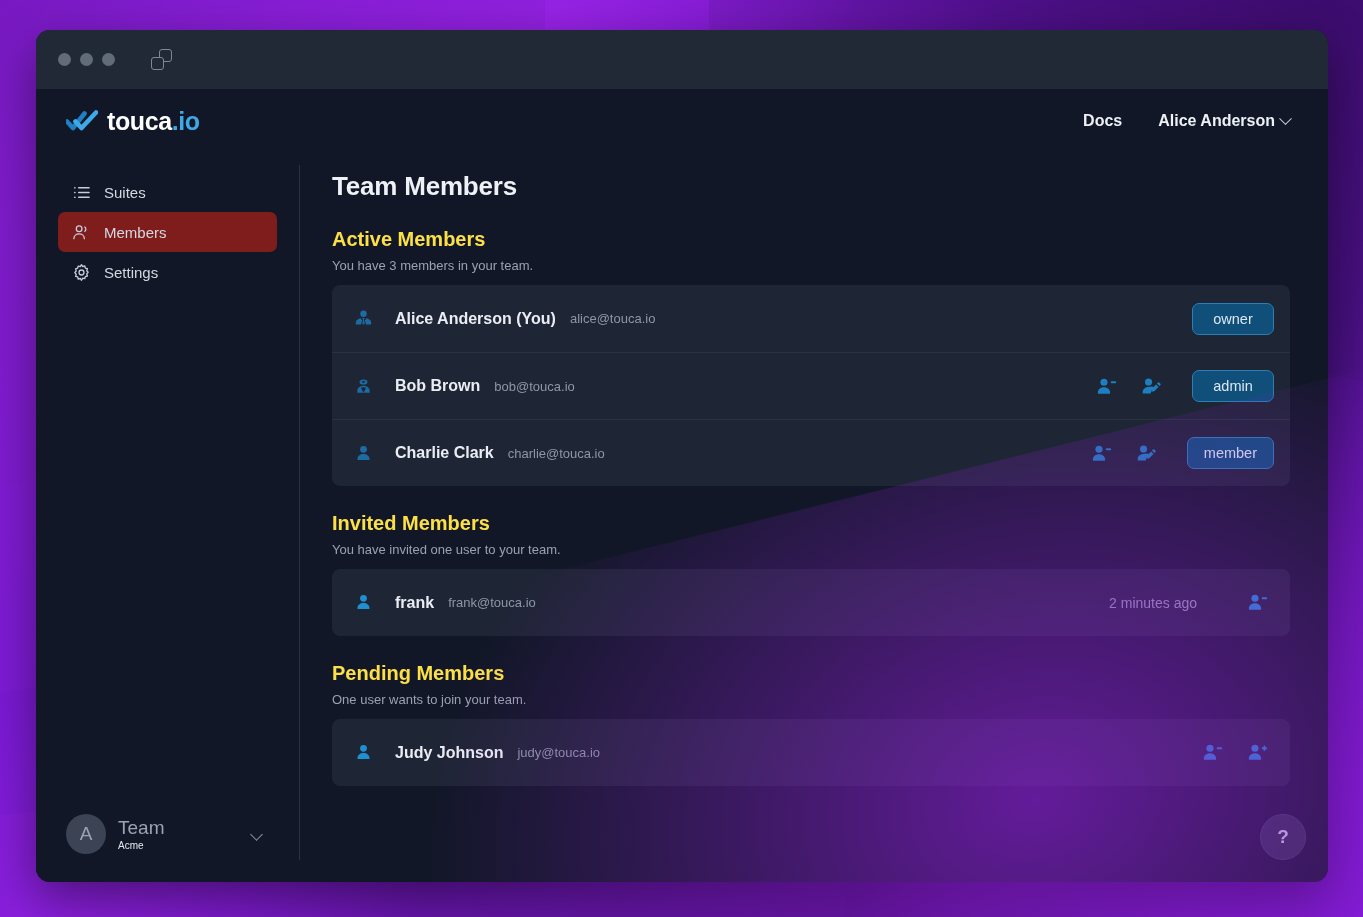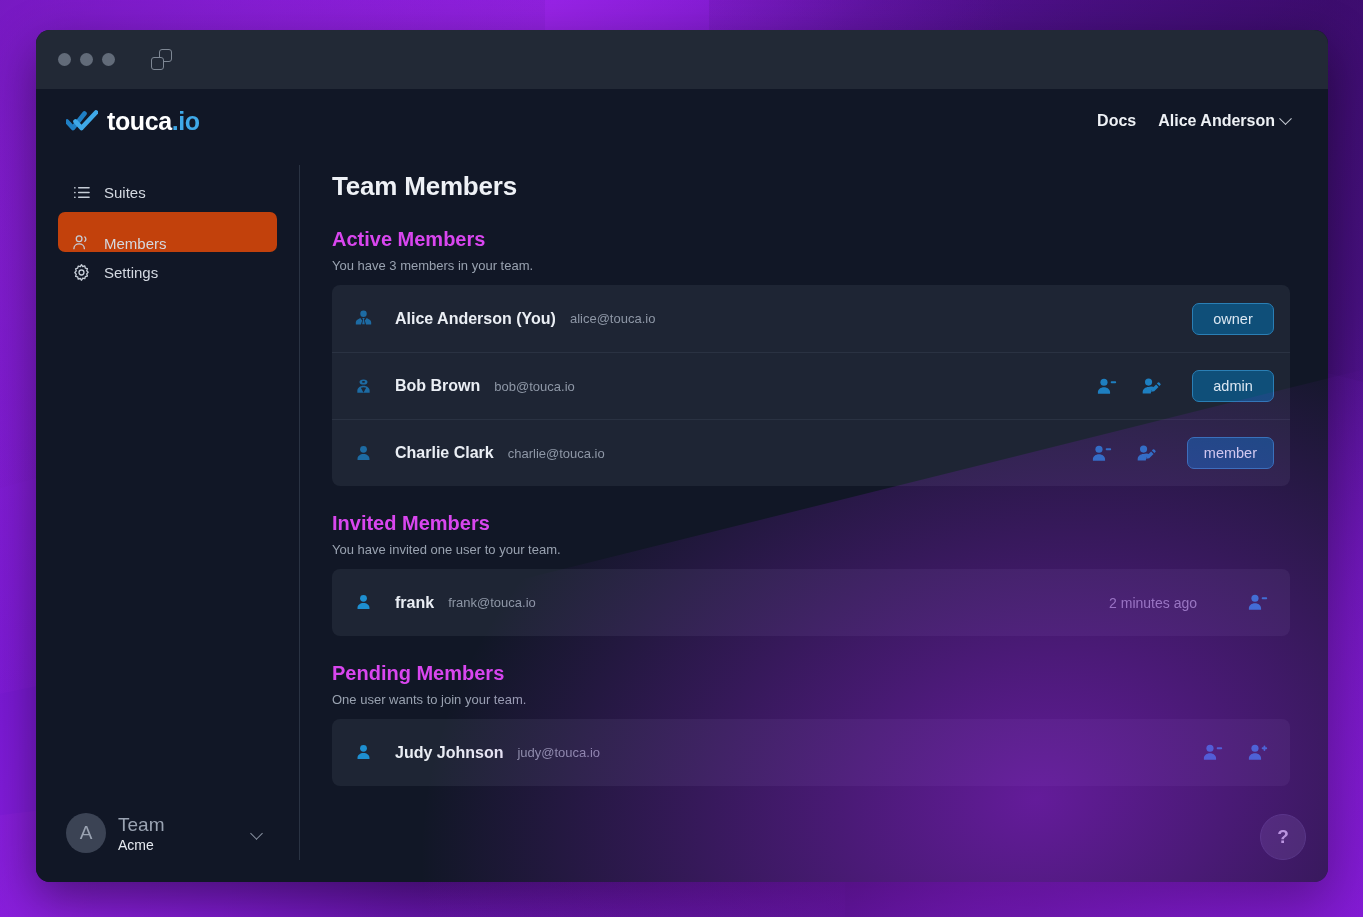--- a/index.html
+++ b/index.html
@@ -145,21 +145,21 @@
     font-weight: bold;
     letter-spacing: -0.4px;
     color: #ffffff;
   }
   .logo-text .tld { color: #3fa9e8; }
 
   .topbar-right {
     margin-left: auto;
     display: flex;
     align-items: center;
-    gap: 22px;
+    gap: 36px;
   }
   .nav-link {
     font-size: 16px;
     font-weight: bold;
     color: #eef1f5;
     text-decoration: none;
   }
   .user-menu {
     display: flex;
     align-items: center;
@@ -197,22 +197,21 @@
     height: 40px;
     padding: 0 14px;
     border-radius: 7px;
     color: #d4d9e1;
     font-size: 15px;
     cursor: pointer;
     margin-bottom: 0px;
   }
   .nav-item + .nav-item { margin-top: 0px; }
   .nav-item.active {
-    background: #c2410c;
-    align-items: flex-end;
+    background: #7f1d1d;
   }
   .nav-ico { width: 19px; height: 19px; display: block; color: #c6cdd7; }
 
   .team-switch {
     margin-top: auto;
     margin-bottom: 22px;
     display: flex;
     align-items: center;
     gap: 12px;
     padding: 6px 6px 6px 8px;
@@ -224,21 +223,21 @@
     border-radius: 50%;
     background: #3b4354;
     color: #9aa3b2;
     display: flex;
     align-items: center;
     justify-content: center;
     font-size: 19px;
   }
   .team-meta { line-height: 1.25; }
   .team-label { font-size: 19px; color: #9aa3b2; }
-  .team-name { font-size: 14px; color: #e6eaf0; }
+  .team-name { font-size: 10px; color: #e6eaf0; }
   .team-chev {
     margin-left: auto;
     margin-right: 10px;
     width: 9px; height: 9px;
     border-right: 1.7px solid #8b94a3;
     border-bottom: 1.7px solid #8b94a3;
     transform: rotate(45deg);
   }
 
   .vline {
@@ -279,21 +278,21 @@
     padding: 0 14px;
     font-size: 14.5px;
     font-weight: bold;
     font-family: "Liberation Sans", sans-serif;
     cursor: pointer;
   }
 
   .section-title {
     font-size: 20px;
     font-weight: bold;
-    color: #d946ef;
+    color: #fde047;
     margin-top: 26px;
   }
   .section-sub {
     font-size: 13px;
     color: #99a2b0;
     margin-top: 7px;
   }
 
   .card {
     margin-top: 12px;

